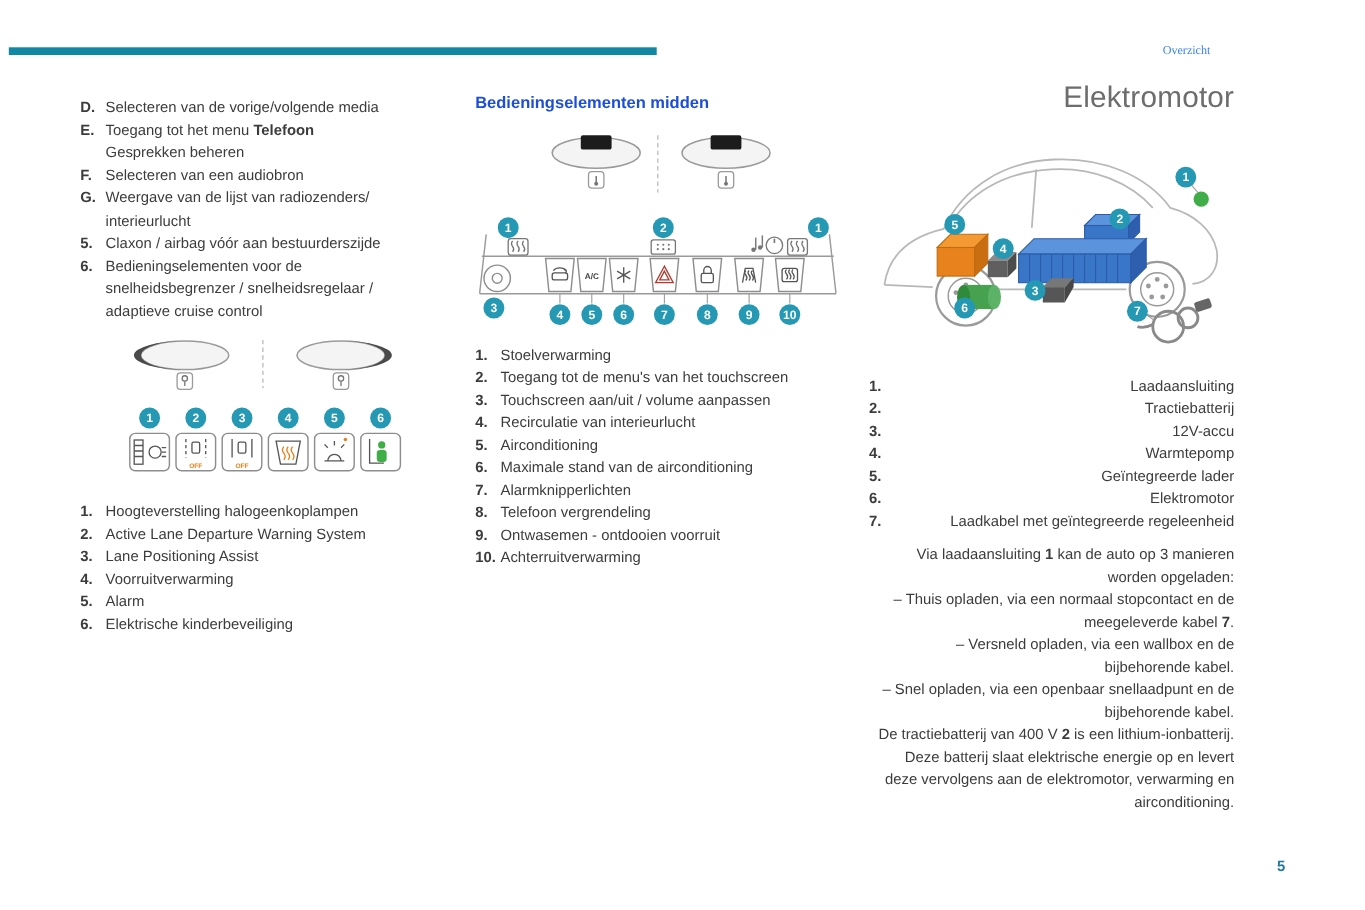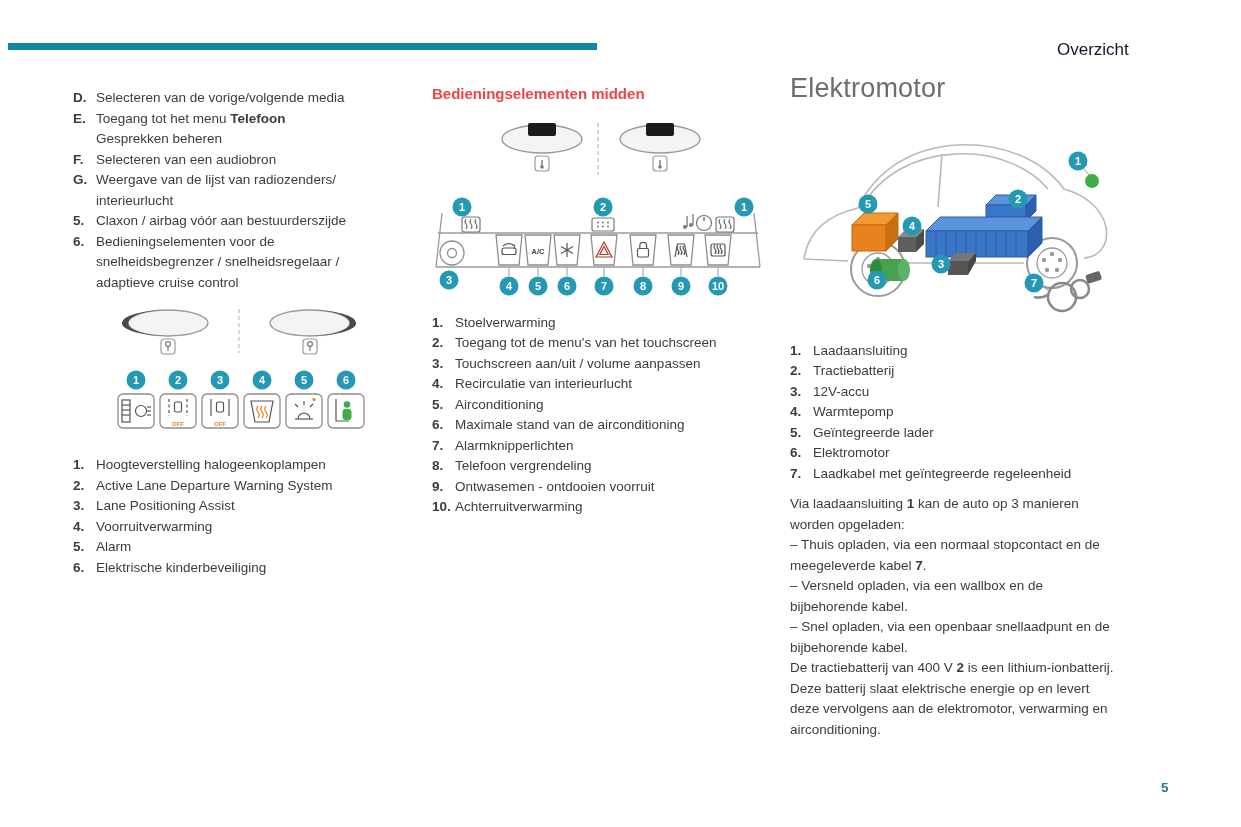--- a/index.html
+++ b/index.html
@@ -1,29 +1,29 @@
 <!DOCTYPE html>
 <html><head>
 <meta charset="utf-8">
 <style>
   * { margin:0; padding:0; box-sizing:border-box; }
   html,body { background:#fff; }
   body { width:1241px; height:827px; font-family:"Liberation Sans", sans-serif; color:#3c3c3c; }
   .page { position:relative; width:1241px; height:827px; background:#fff; overflow:hidden; }
   .topbar { position:absolute; left:8px; top:43px; width:589px; height:7px; background:#1287a3; }
-  .overzicht { position:absolute; top:40px; left:1057px; font-size:17px; color:#0f172a; }
+  .overzicht { position:absolute; top:40px; left:1057px; font-size:11px; color:#3b82f6;font-family:Liberation Serif, serif; }
   .col { position:absolute; font-size:13.5px; line-height:20.5px; }
   .col1 { left:73px; top:88px; width:325px; }
   .col2 { left:432px; top:84px; width:332px; }
-  .col3 { left:790px; top:78px; width:332px; }
+  .col3 { left:790px; top:78px; width:332px;text-align:right; }
   .plist { list-style:none; }
   .plist li { position:relative; padding-left:23px; }
   .plist .lbl { position:absolute; left:0; top:0; font-weight:bold; }
   .line { display:block; }
-  .subhead { font-size:15px; font-weight:bold; color:#ef4444; margin-top:14px; }
+  .subhead { font-size:15px; font-weight:bold; color:#1d4ed8; margin-top:14px; }
   .title { font-size:27px; font-weight:400; color:#6d6d6d; letter-spacing:0.2px; }
   .fig { display:block; }
   .fig1 { margin:8px 0 4px 0; }
   .fig2 { margin:12px 0 4px 0; }
   .fig3 { margin:14px 0 0 0; }
   .list2 { margin-top:4px; }
   .list3 { margin-top:10px; }
   .para { margin-top:10px; }
   .pblock { display:block; }
   b { font-weight:bold; }

